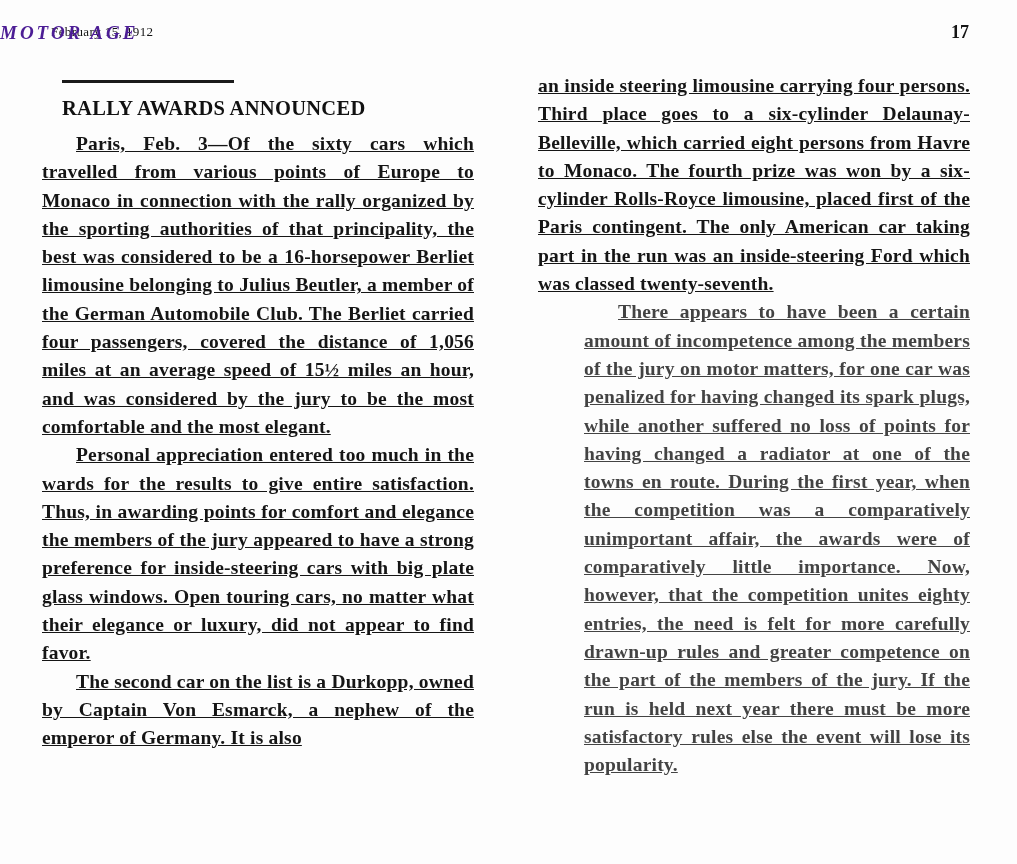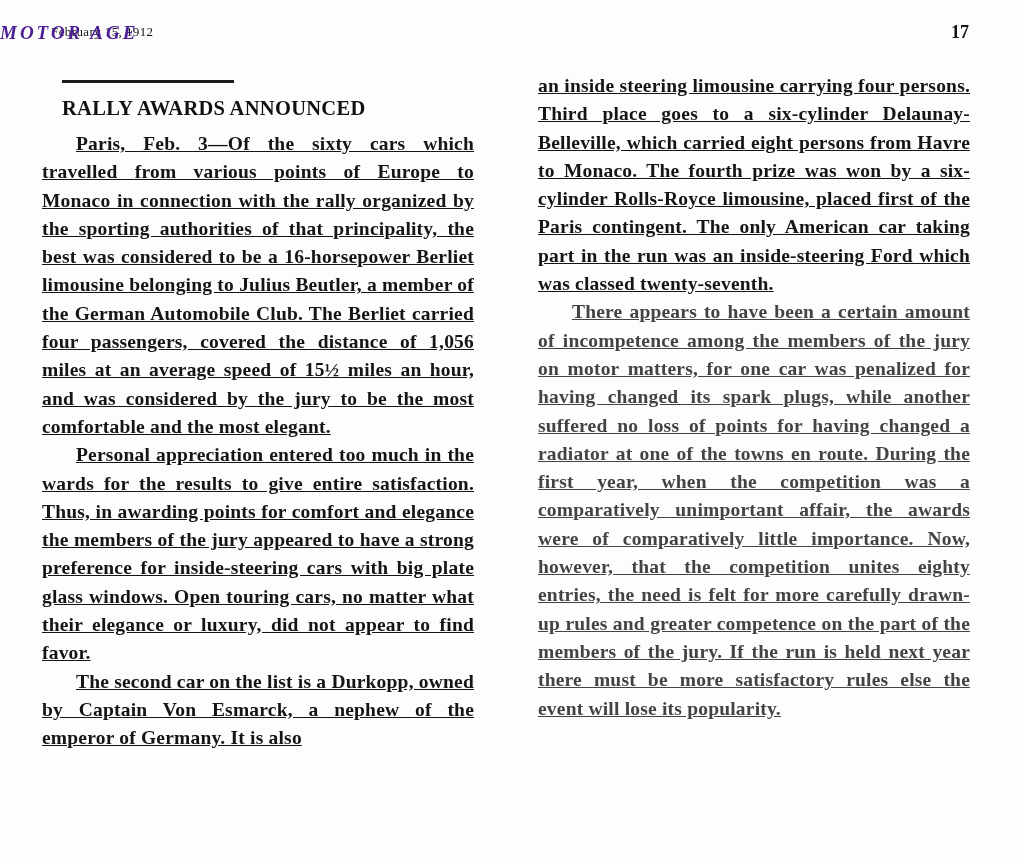--- a/index.html
+++ b/index.html
@@ -105,20 +105,21 @@
     font-weight: bold;
     text-decoration: underline;
   }
   p.body + p.body { margin-top: 0; }
 
   .col-right p.body.first { text-indent: 0; }
 
   
   .col-right p.body:last-child {
     color: #2a2a2a;
+    margin-left: 46px;
   }
   .fade-tail {
     opacity: 0.88;
   }
 </style>
 </head>
 <body>
 
 <div class="page">
 

